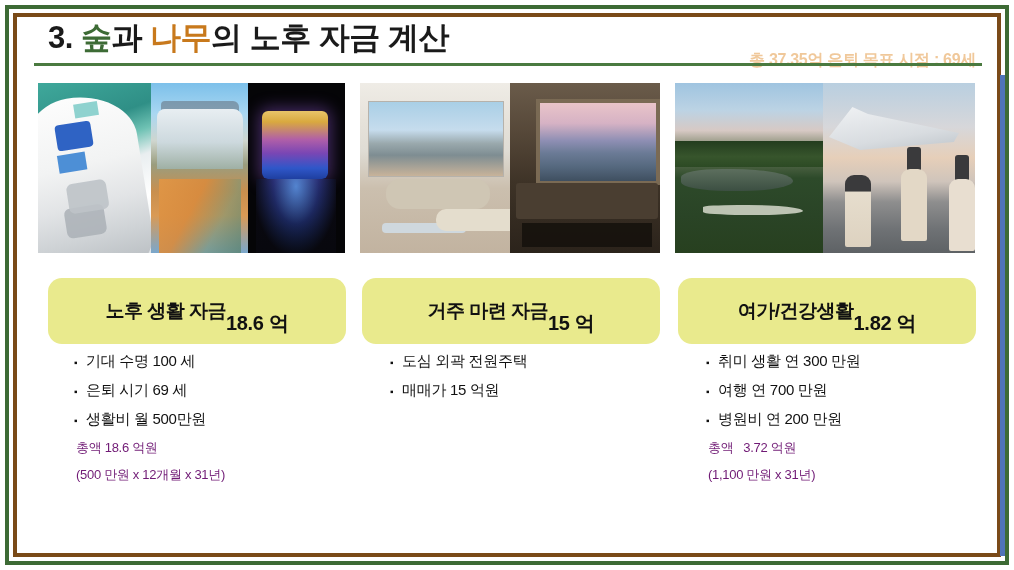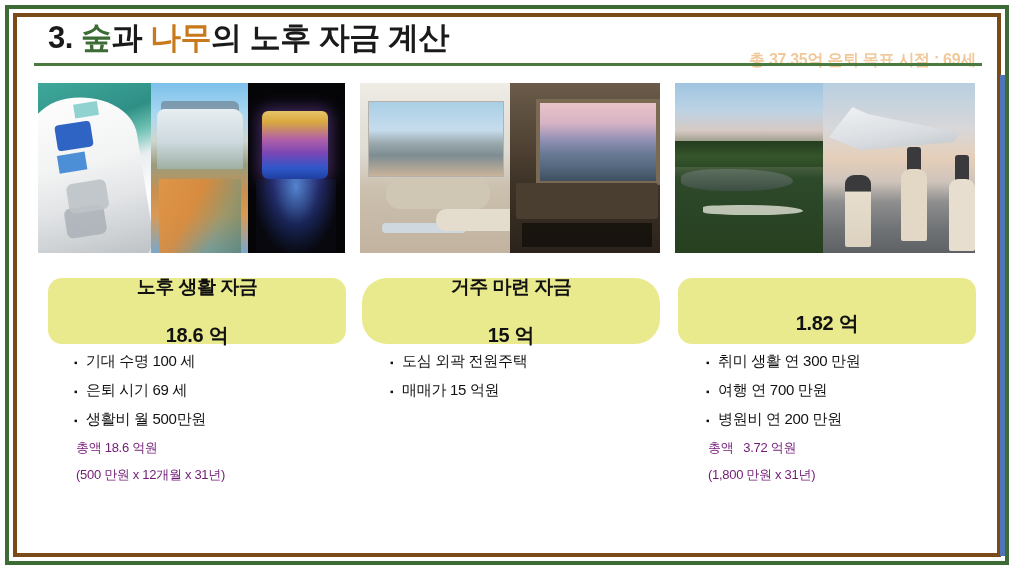--- a/index.html
+++ b/index.html
@@ -278,26 +278,26 @@
 
   
   .card {
     position: absolute;
     top: 278px;
     width: 298px;
     height: 66px;
     background: #e9ea8d;
     border-radius: 14px;
     display: flex;
-    flex-direction: column;
+    flex-direction: row;
     align-items: center;
     justify-content: center;
   }
   #card1 { left: 48px; }
-  #card2 { left: 362px; border-radius: 25px; }
+  #card2 { left: 362px; }
   #card3 { left: 678px; }
   .card-title {
     font-size: 19px;
     font-weight: bold;
     color: #111111;
     letter-spacing: -0.5px;
     line-height: 24px;
   }
   .card-amount {
     font-size: 20px;
@@ -385,20 +385,21 @@
 
   <div class="card" id="card1">
     <div class="card-title">노후 생활 자금</div>
     <div class="card-amount">18.6 억</div>
   </div>
   <div class="card" id="card2">
     <div class="card-title">거주 마련 자금</div>
     <div class="card-amount">15 억</div>
   </div>
   <div class="card" id="card3">
+    <div class="card-title">여가/건강생활</div>
     <div class="card-amount">1.82 억</div>
   </div>
 
   <div class="col" id="col1">
     <div class="bullet-row">
       <span class="bullet-mark">▪</span>
       <span class="bullet-text">기대 수명 100 세</span>
     </div>
     <div class="bullet-row">
       <span class="bullet-mark">▪</span>
@@ -430,18 +431,18 @@
     </div>
     <div class="bullet-row">
       <span class="bullet-mark">▪</span>
       <span class="bullet-text">여행 연 700 만원</span>
     </div>
     <div class="bullet-row">
       <span class="bullet-mark">▪</span>
       <span class="bullet-text">병원비 연 200 만원</span>
     </div>
     <div class="plain-row">총액   3.72 억원</div>
-    <div class="plain-row">(1,800 만원 x 31년)</div>
+    <div class="plain-row">(1,100 만원 x 31년)</div>
   </div>
 
   <div class="right-bar"></div>
 
 </div>
 
 </body></html>

